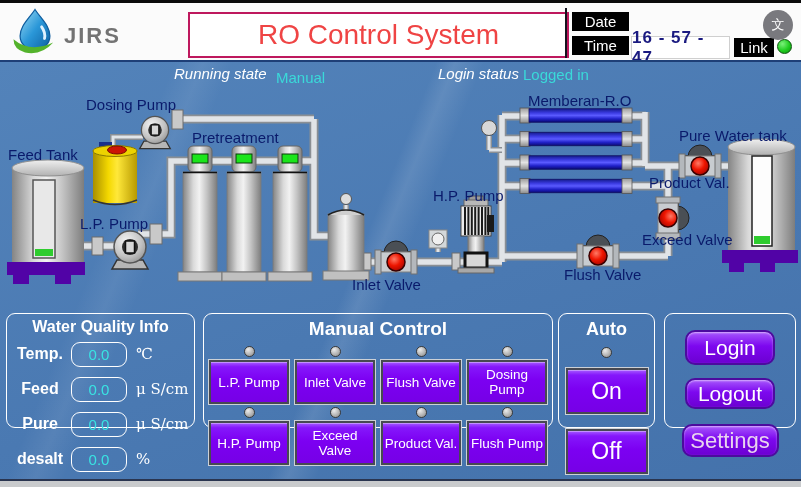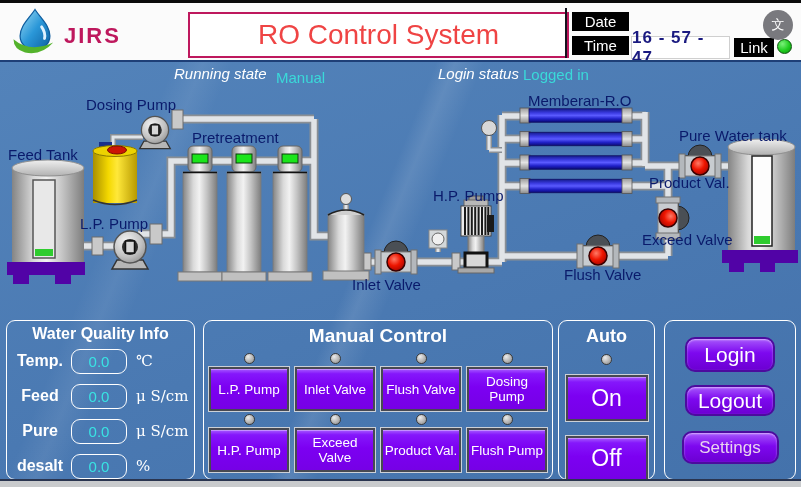--- a/index.html
+++ b/index.html
@@ -2,21 +2,21 @@
 <html><head>
 <meta charset="utf-8">
 <style>
   * { margin:0; padding:0; box-sizing:border-box; }
   body { font-family:"Liberation Sans", sans-serif; background:#888; }
   .stage { position:relative; width:801px; height:487px; overflow:hidden; background:#fbfbfb; }
 
   
   .topbar { position:absolute; left:0; top:0; width:801px; height:60px; background:#fbfbfb; border-top:3px solid #0b0b0b; }
   .brand { position:absolute; left:10px; top:4px; display:flex; align-items:flex-end; }
-  .brand-text { font-size:22px; font-weight:bold; color:#be185d; letter-spacing:2px; margin:8px 0 6px 4px; }
+  .brand-text { font-size:22px; font-weight:bold; color:#737373; letter-spacing:2px; margin:8px 0 6px 4px; }
   .title-box { position:absolute; left:188px; top:9px; width:381px; height:46px; background:#fff; border:2px solid #be185d; display:flex; align-items:center; justify-content:center; font-size:28px; color:#ef4444; font-weight:500; }
   .hdr-vline { position:absolute; left:565px; top:5px; width:2px; height:50px; background:#14141e; }
   .dt-label { position:absolute; background:#000000; color:#fff; font-size:15px; display:flex; align-items:center; justify-content:center; }
   .dt-value { position:absolute; background:#fff; border:1px solid #cfcfcf; color:#1a1a80; font-size:17px; font-weight:600; letter-spacing:1px; display:flex; align-items:center; justify-content:center; }
   .date-label { left:572px; top:9px; width:57px; height:19px; }
   .date-value { left:631px; top:7px; width:164px; height:25px; }
   .time-label { left:572px; top:33px; width:57px; height:19px; }
   .time-value { left:631px; top:33px; width:99px; height:23px; }
   .link-label { left:734px; top:35px; width:40px; height:19px; }
   .led { position:absolute; left:777px; top:36px; width:15px; height:15px; border-radius:50%;
@@ -32,21 +32,21 @@
       linear-gradient(112deg, rgba(255,255,255,0) 18%, rgba(255,255,255,.07) 21%, rgba(255,255,255,0) 24%),
       linear-gradient(160deg, #5383ba, #4a79b2 55%, #4472ab);
   }
   .piping-svg { position:absolute; left:0; top:0; width:801px; height:487px; pointer-events:none; }
   .dlabel { position:absolute; color:#0a1a6b; font-size:15px; white-space:nowrap; }
   .slabel { position:absolute; font-size:15px; white-space:nowrap; }
   .white-t { color:#ffffff;font-style:italic; }
   .cyan-t  { color:#3ad9d9; }
 
   
-  .panel { position:absolute; top:320px; height:160px; border:1.5px solid #fff; border-radius:9px; }
+  .panel { position:absolute; top:313px; height:115px; border:1.5px solid #fff; border-radius:9px; }
   .panel-title { text-align:center; color:#fff; font-weight:bold; }
   .wq-panel { left:6px; width:189px; }
   .wq-panel .panel-title { font-size:16px; margin-top:4px; }
   .wq-row { position:absolute; left:2px; width:100%; height:26px; display:flex; align-items:center; }
   .wq-label { flex:0 0 62px; text-align:center; color:#fff; font-weight:bold; font-size:16px; }
   .wq-value { width:56px; height:25px; border:1.5px solid #fff; border-radius:9px; color:#39e3e3; font-size:15px; display:flex; align-items:center; justify-content:center; }
   .wq-unit { margin-left:9px; color:#fff; font-size:15px; font-family:"DejaVu Serif", serif; }
 
   .mc-panel { left:203px; width:350px; }
   .mc-panel .panel-title { font-size:19px; margin-top:4px; }
@@ -63,21 +63,21 @@
   .auto-panel .ind { margin:7px auto 3px auto; }
   .btn-on  { display:block; width:82px; height:46px; margin:10px auto 0 auto; font-size:23px; }
   .btn-off { display:block; width:82px; height:45px; margin:15px auto 0 auto; font-size:23px; }
 
   .acct-panel { left:664px; width:132px; }
   .btn-round { display:block; color:#fff; font-family:"Liberation Sans",sans-serif; cursor:pointer;
       border-radius:10px; background:linear-gradient(180deg,#a757fc,#7d08ef 45%,#6c00d2);
       border:2px solid #4c0b9e; box-shadow:inset 0 1px 2px rgba(255,255,255,.55); }
   .btn-login    { width:90px; height:35px; margin:16px auto 0 auto; font-size:21px; }
   .btn-logout   { width:90px; height:31px; margin:13px auto 0 auto; font-size:21px; }
-  .btn-settings { width:97px; height:33px; margin:15px auto 0 auto; font-size:17px; color:#e9d4ee; }
+  .btn-settings { width:97px; height:33px; margin:15px auto 0 auto; font-size:22px; color:#e9d4ee; }
 
   .bottom-strip { position:absolute; left:0; top:479px; width:801px; height:8px; background:#c9cbcd; border-top:2px solid #2a3550; }
 </style>
 </head>
 <body>
 
 <div class="stage">
 
   <div class="topbar">
     <div class="brand">

